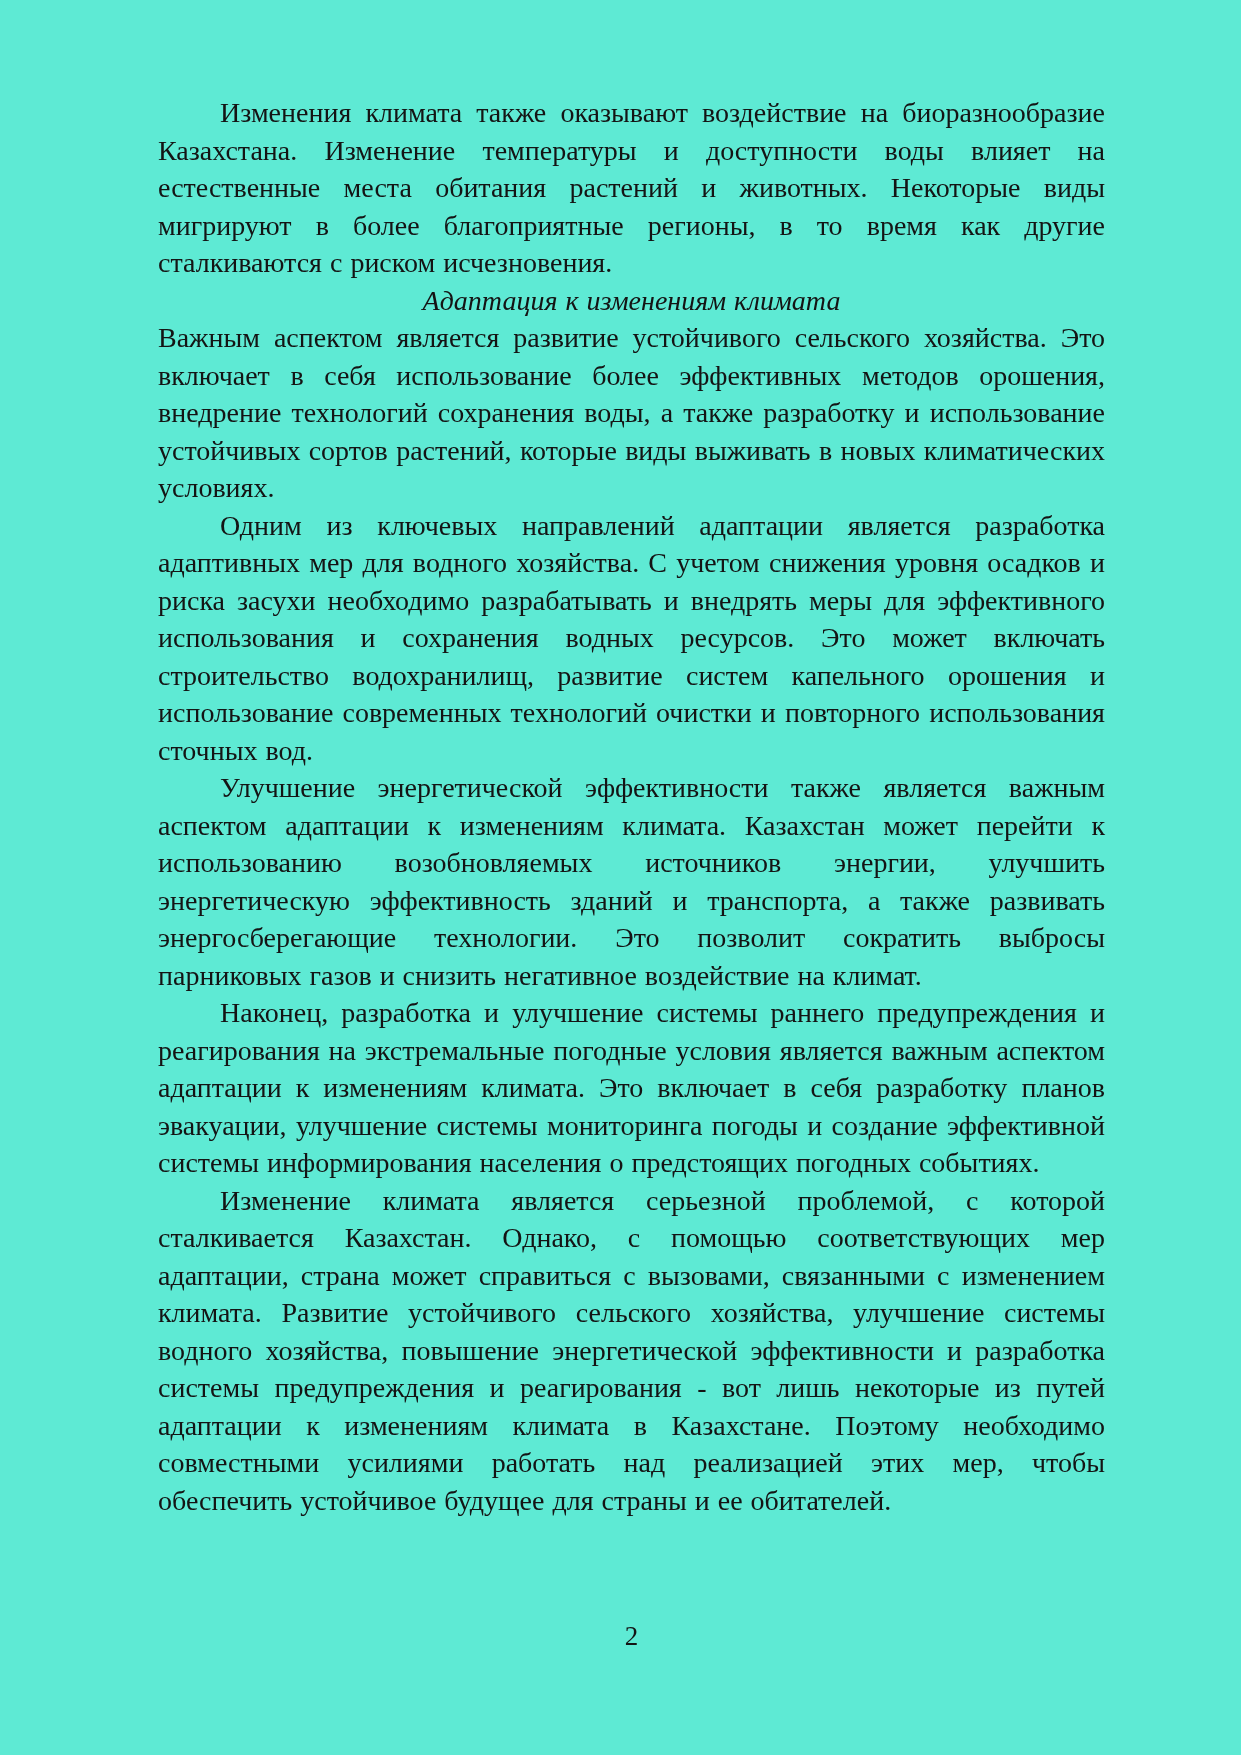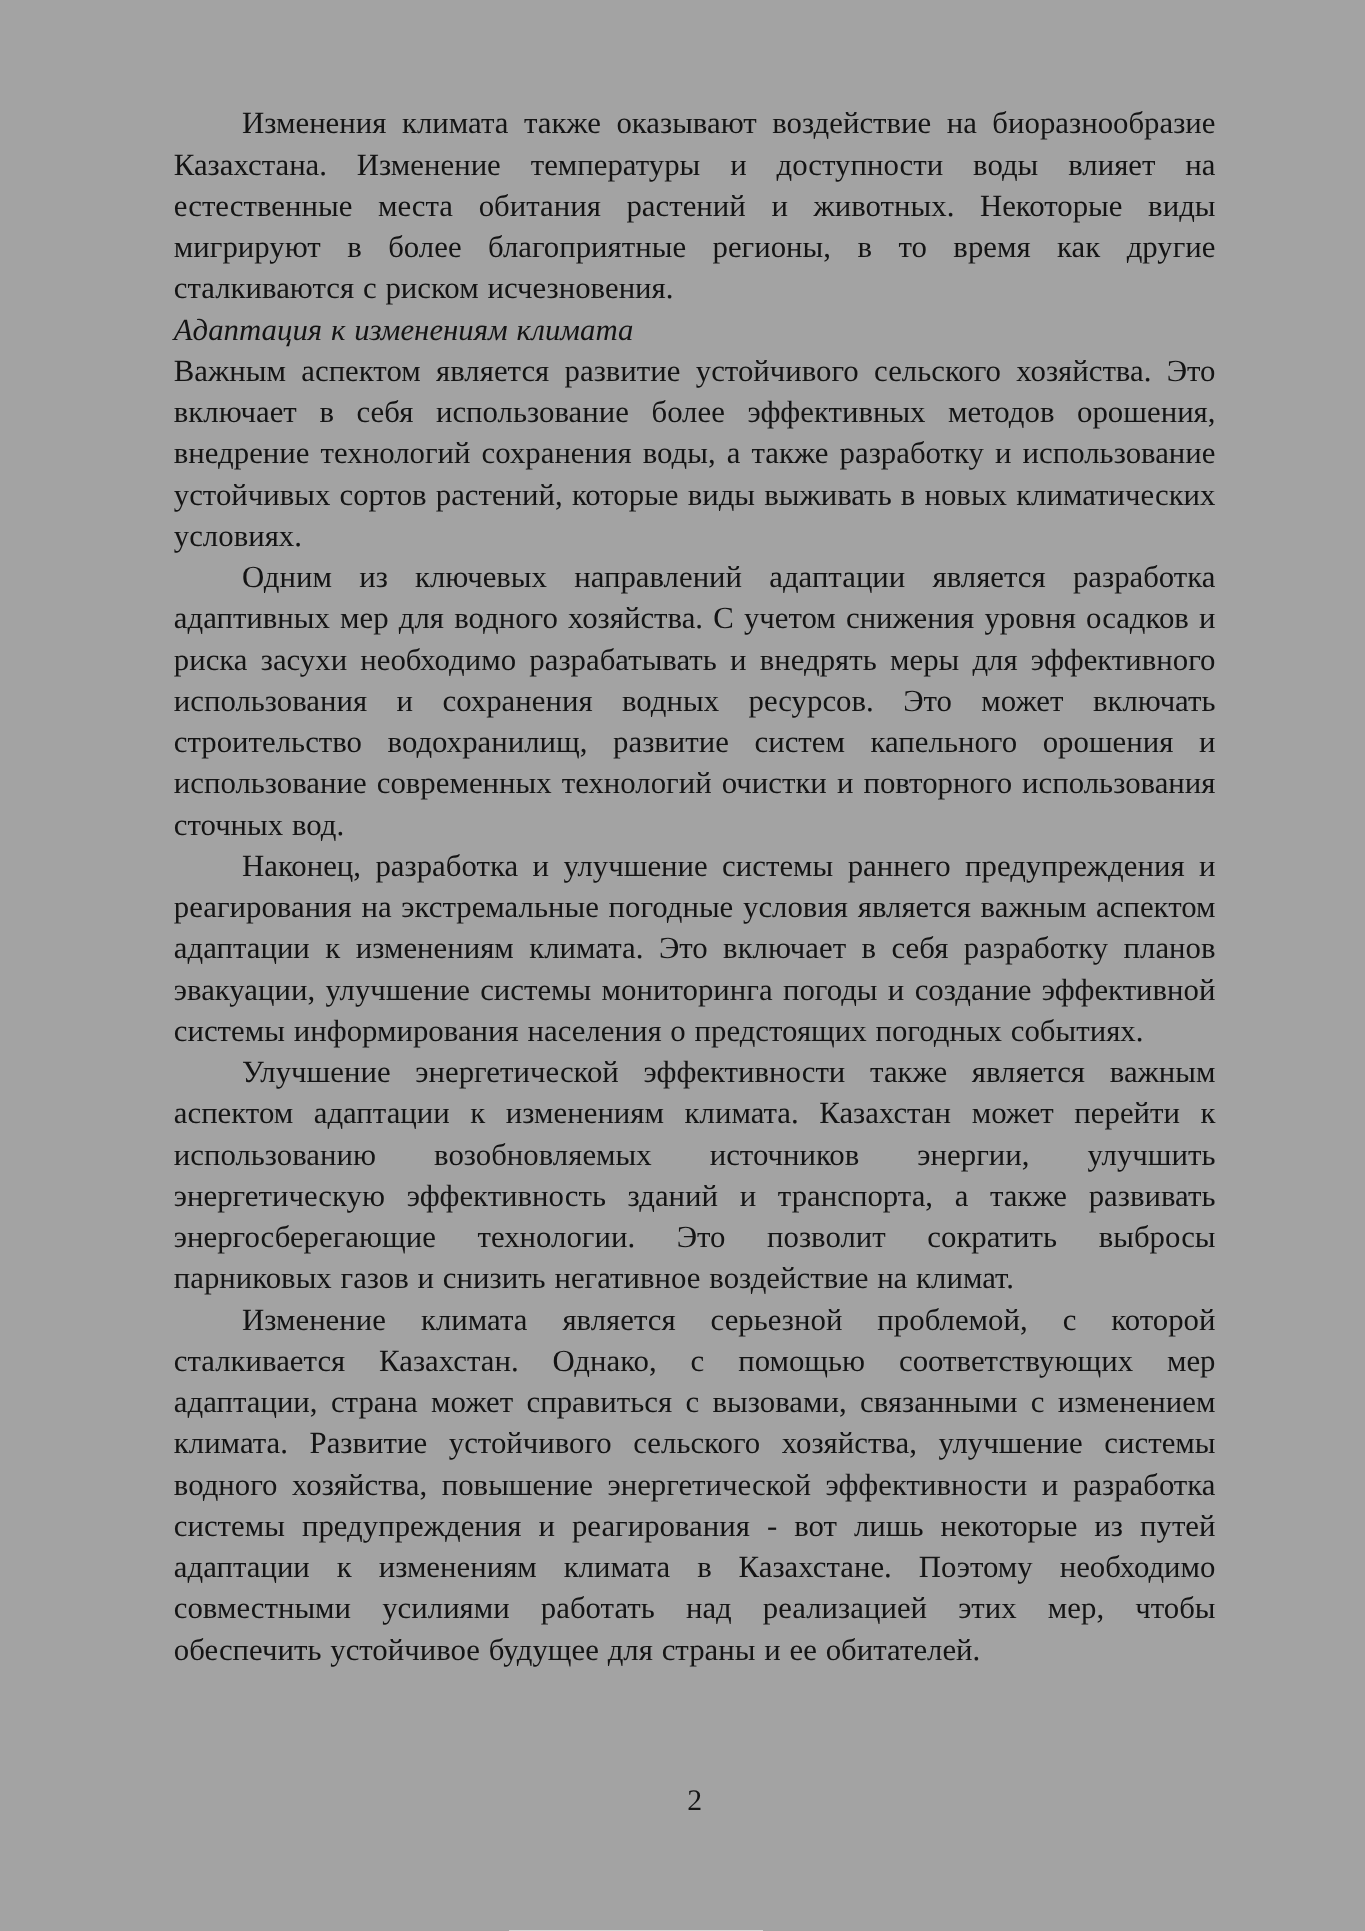--- a/index.html
+++ b/index.html
@@ -4,21 +4,21 @@
 <style>
   html, body {
     margin: 0;
     padding: 0;
     background: #ffffff;
   }
   .page {
     position: relative;
     width: 1241px;
     height: 1755px;
-    background: #a3a3a3;
+    background: #5eead4;
     overflow: hidden;
     font-family: "Liberation Serif", "DejaVu Serif", serif;
     color: #141414;
   }
   .content {
     position: absolute;
     left: 158px;
     top: 94px;
     width: 947px;
     font-size: 28px;
@@ -30,39 +30,39 @@
     padding: 0;
     text-indent: 62px;
     word-spacing: 1px;
   }
   .para.noindent {
     text-indent: 0;
   }
   .para.heading {
     text-indent: 0;
     font-style: italic;
-    text-align: left;
+    text-align: center;
   }
   .page-number {
     position: absolute;
     top: 1620px;
     left: 158px;
     width: 947px;
     text-align: center;
     font-size: 27px;
     line-height: 32px;
   }
 </style>
 </head>
 <body>
 
 <div class="page">
   <div class="content">
     <p class="para">Изменения климата также оказывают воздействие на биоразнообразие Казахстана. Изменение температуры и доступности воды влияет на естественные места обитания растений и животных. Некоторые виды мигрируют в более благоприятные регионы, в то время как другие сталкиваются с риском исчезновения.</p>
     <p class="para heading">Адаптация к изменениям климата</p>
     <p class="para noindent">Важным аспектом является развитие устойчивого сельского хозяйства. Это включает в себя использование более эффективных методов орошения, внедрение технологий сохранения воды, а также разработку и использование устойчивых сортов растений, которые виды выживать в новых климатических условиях.</p>
     <p class="para">Одним из ключевых направлений адаптации является разработка адаптивных мер для водного хозяйства. С учетом снижения уровня осадков и риска засухи необходимо разрабатывать и внедрять меры для эффективного использования и сохранения водных ресурсов. Это может включать строительство водохранилищ, развитие систем капельного орошения и использование современных технологий очистки и повторного использования сточных вод.</p>
+    <p class="para">Улучшение энергетической эффективности также является важным аспектом адаптации к изменениям климата. Казахстан может перейти к использованию возобновляемых источников энергии, улучшить энергетическую эффективность зданий и транспорта, а также развивать энергосберегающие технологии. Это позволит сократить выбросы парниковых газов и снизить негативное воздействие на климат.</p>
     <p class="para">Наконец, разработка и улучшение системы раннего предупреждения и реагирования на экстремальные погодные условия является важным аспектом адаптации к изменениям климата. Это включает в себя разработку планов эвакуации, улучшение системы мониторинга погоды и создание эффективной системы информирования населения о предстоящих погодных событиях.</p>
-    <p class="para">Улучшение энергетической эффективности также является важным аспектом адаптации к изменениям климата. Казахстан может перейти к использованию возобновляемых источников энергии, улучшить энергетическую эффективность зданий и транспорта, а также развивать энергосберегающие технологии. Это позволит сократить выбросы парниковых газов и снизить негативное воздействие на климат.</p>
     <p class="para">Изменение климата является серьезной проблемой, с которой сталкивается Казахстан. Однако, с помощью соответствующих мер адаптации, страна может справиться с вызовами, связанными с изменением климата. Развитие устойчивого сельского хозяйства, улучшение системы водного хозяйства, повышение энергетической эффективности и разработка системы предупреждения и реагирования - вот лишь некоторые из путей адаптации к изменениям климата в Казахстане. Поэтому необходимо совместными усилиями работать над реализацией этих мер, чтобы обеспечить устойчивое будущее для страны и ее обитателей.</p>
   </div>
   <div class="page-number">2</div>
 </div>
 
 </body></html>

